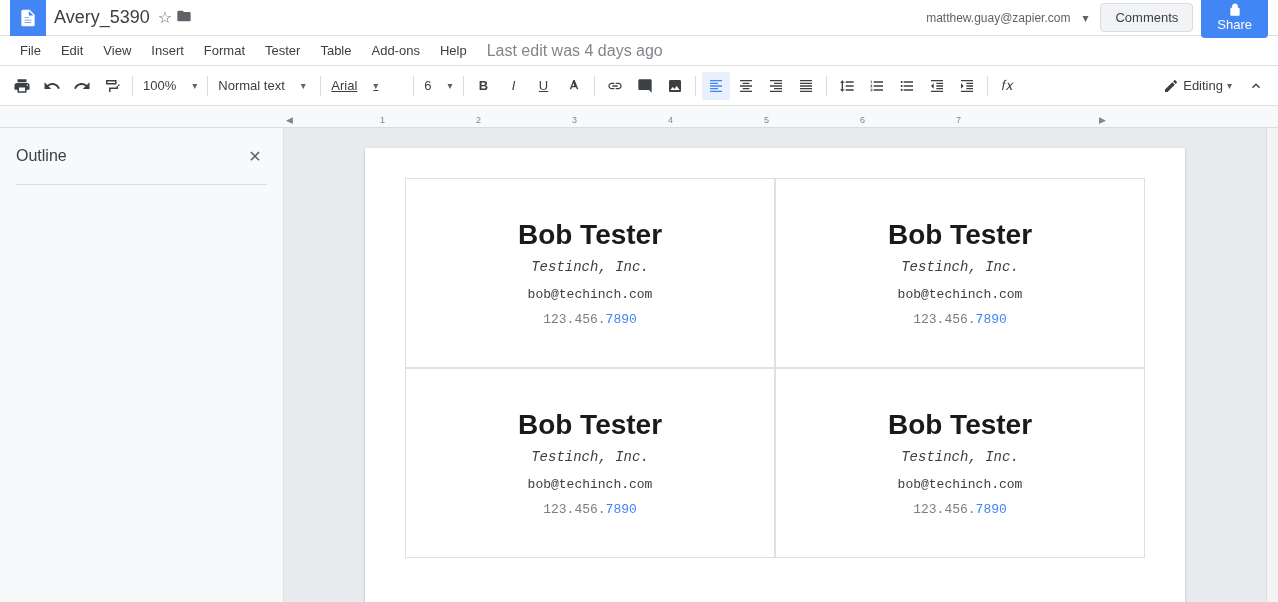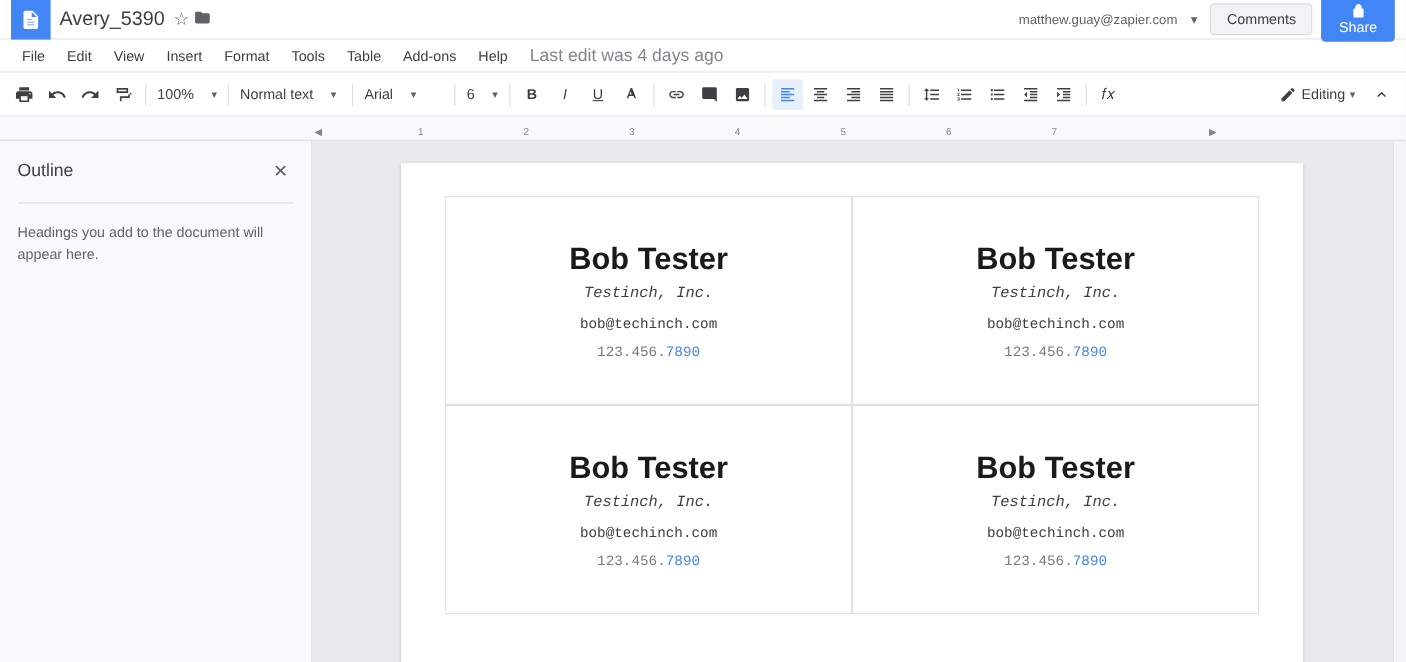--- a/index.html
+++ b/index.html
@@ -86,21 +86,21 @@
       width: 1px; height: 20px; background: #dadce0; margin: 0 4px;
     }
     .tb-select {
       border: none; background: transparent; font-size: 13px; cursor: pointer;
       display: flex; align-items: center; padding: 0 4px; height: 28px;
       border-radius: 2px; color: #3c4043; gap: 16px;
     }
     .tb-select-arrow { font-size: 10px; color: #5f6368; }
     #zoom-select { min-width: 52px; }
     #style-select { min-width: 100px; }
-    #font-select { min-width: 80px; }
+    #font-select { min-width: 80px; text-decoration: underline; }
     #size-select { min-width: 36px; }
     .tb-bold { font-weight: bold; }
     .tb-italic { font-style: italic; }
     .tb-underline { text-decoration: underline; }
     #editing-mode {
       display: flex; align-items: center; gap: 4px; margin-left: auto;
       font-size: 13px; color: #3c4043; cursor: pointer;
       padding: 0 8px; height: 28px; border-radius: 2px;
     }
     #collapse-btn {
@@ -256,21 +256,21 @@
     <span>Share</span>
   </button>
 </div>
 
 <div id="menu-bar">
   <span class="menu-item">File</span>
   <span class="menu-item">Edit</span>
   <span class="menu-item">View</span>
   <span class="menu-item">Insert</span>
   <span class="menu-item">Format</span>
-  <span class="menu-item">Tools</span>
+  <span class="menu-item">Tester</span>
   <span class="menu-item">Table</span>
   <span class="menu-item">Add-ons</span>
   <span class="menu-item">Help</span>
   <span id="last-edit">Last edit was 4 days ago</span>
 </div>
 
 <div id="toolbar">
 
   <button class="tb-btn" title="Print">
     <svg viewBox="0 0 24 24" width="18" height="18" fill="#3c4043">
@@ -442,21 +442,20 @@
 </div>
 
 <div id="main">
 
   <div id="sidebar">
     <div id="sidebar-header">
       <span id="sidebar-title">Outline</span>
       <button id="sidebar-close">✕</button>
     </div>
     <div id="sidebar-divider"></div>
-    <p id="sidebar-hint">Headings you add to the document will appear here.</p>
   </div>
 
   <div id="doc-area">
     <div id="page">
       <div class="card-grid">
 
         <div class="business-card">
           <div class="card-name">Bob Tester</div>
           <div class="card-company">Testinch, Inc.</div>
           <div class="card-email">bob@techinch.com</div>

